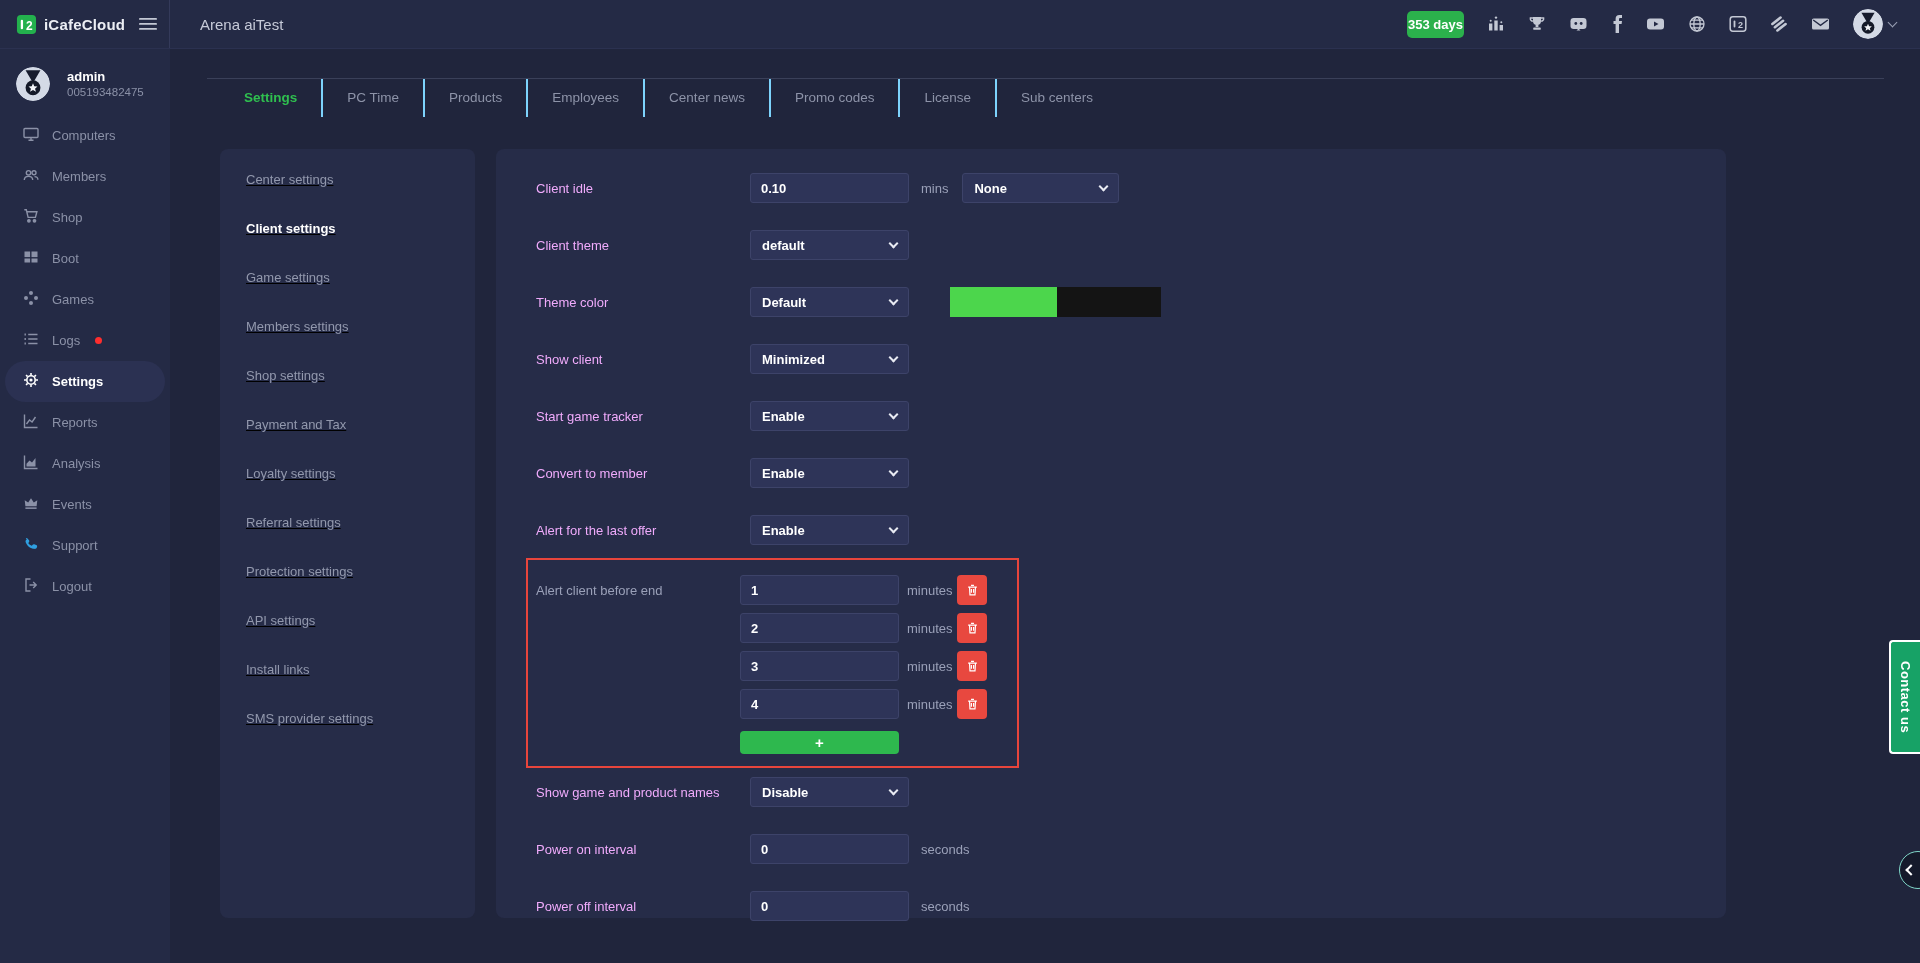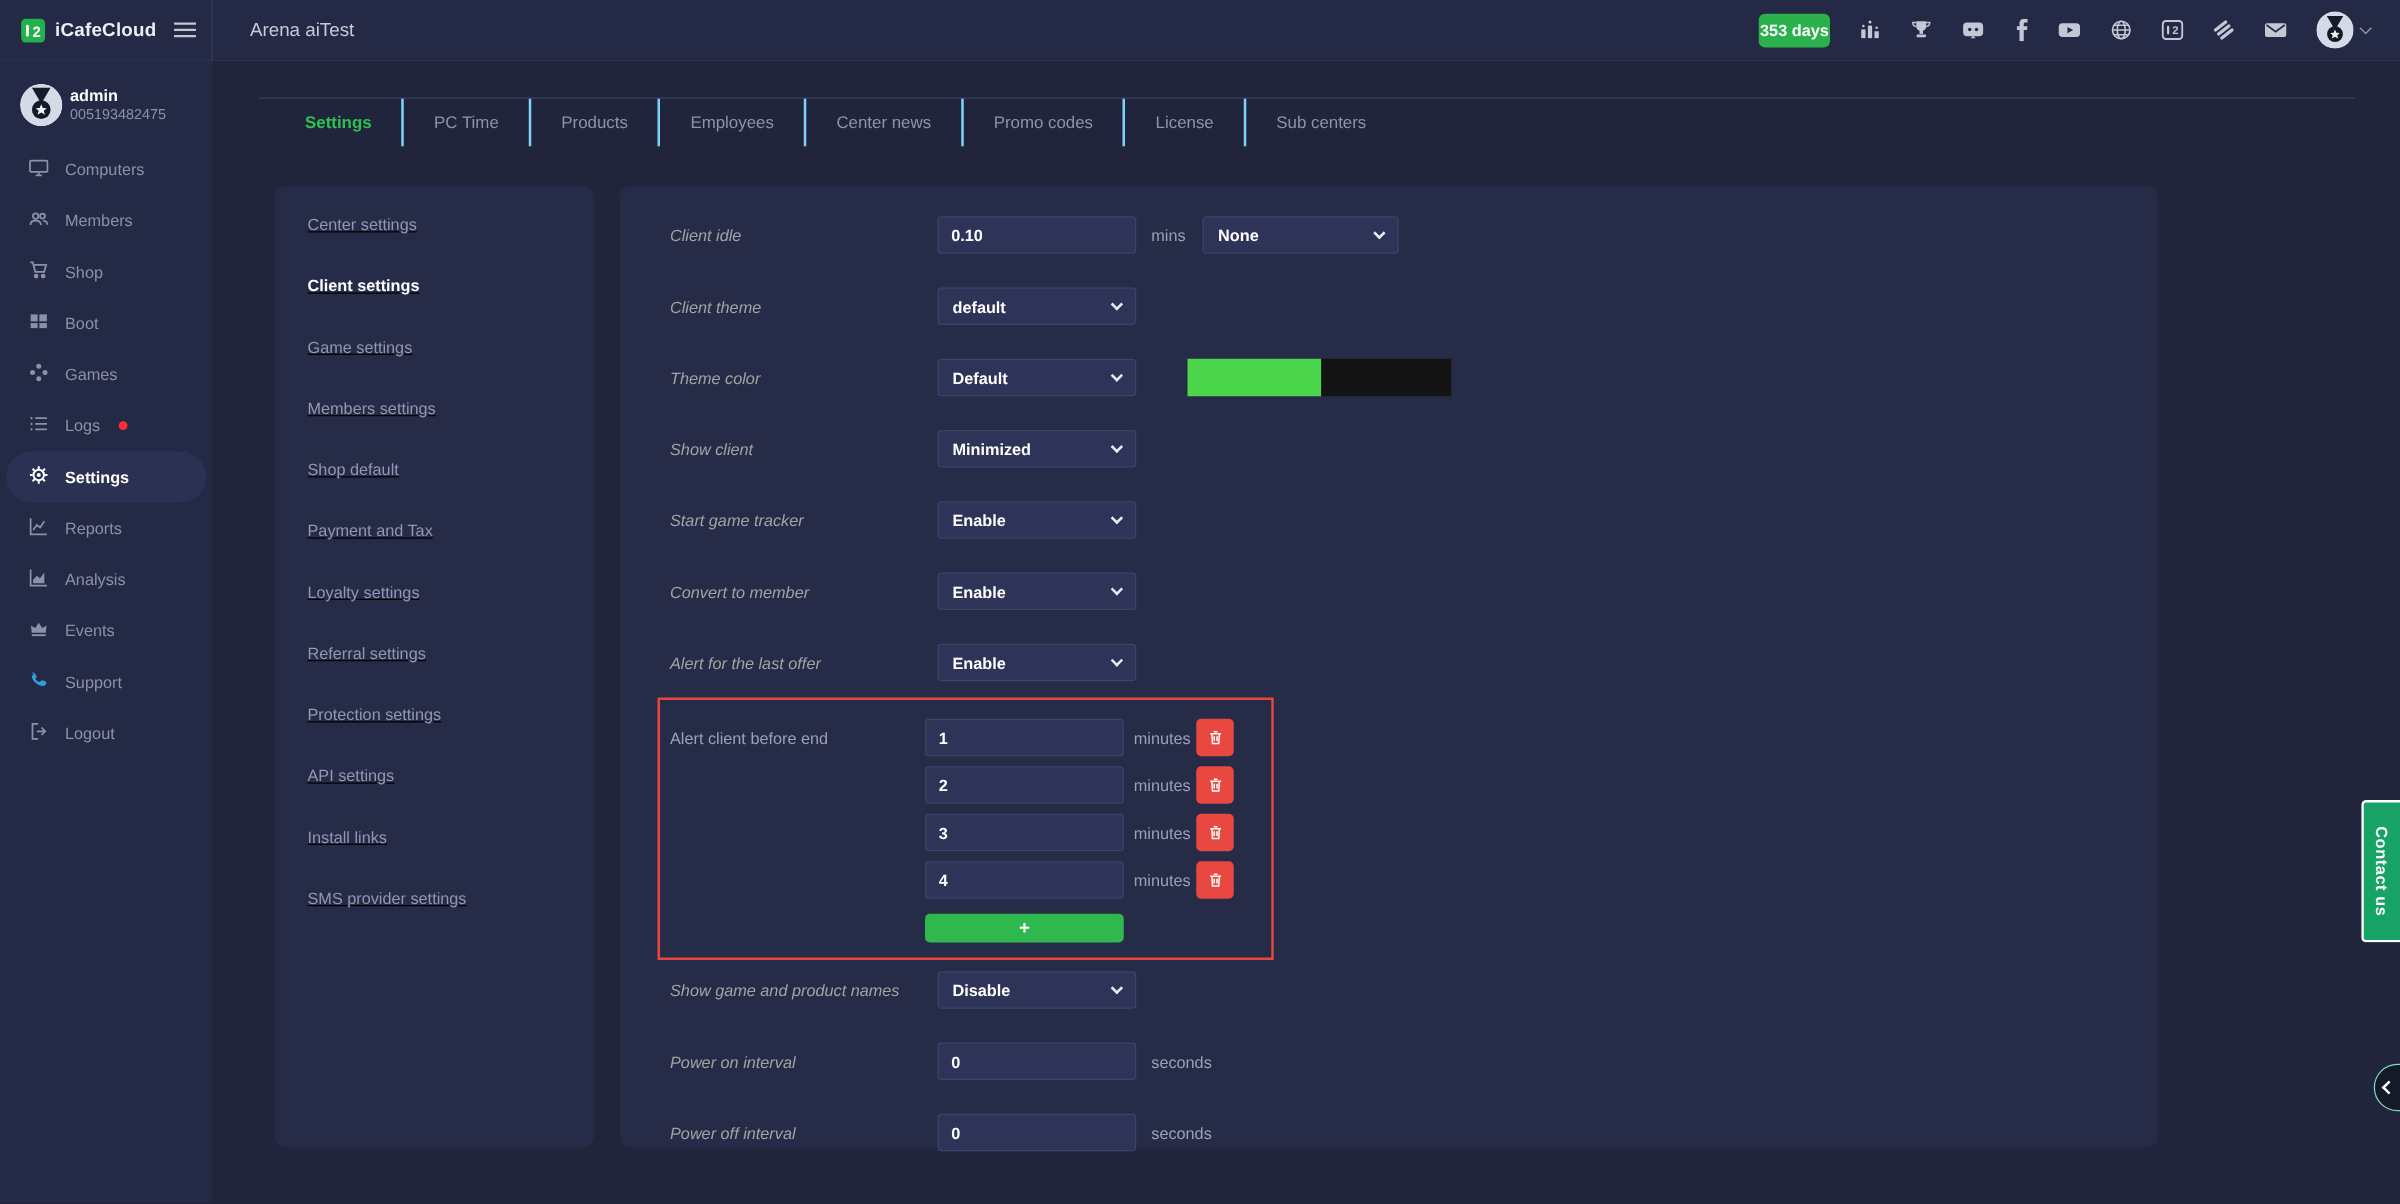--- a/index.html
+++ b/index.html
@@ -20,21 +20,21 @@
   .days-badge { background:#2bb14c; color:#fff; font-size:13px; font-weight:bold;
                 padding:6px 1px; border-radius:5px; cursor:pointer; }
   .tb-icon { color:#c3c8d4; display:flex; cursor:pointer; }
   .avatar-wrap { display:flex; align-items:center; gap:6px; cursor:pointer; }
   .avatar { width:30px; height:30px; border-radius:50%; overflow:hidden; flex:none; }
   .chev-down-sm { width:7px; height:7px; border-right:1.6px solid #9aa0b5; border-bottom:1.6px solid #9aa0b5;
                   transform:rotate(45deg); margin-top:-3px; }
 
   
   .sidebar { position:absolute; top:49px; left:0; width:170px; height:914px; background:#242a45; }
-  .user { display:flex; align-items:center; gap:6px; padding:18px 8px 12px 16px; }
+  .user { display:flex; align-items:center; gap:17px; padding:18px 8px 12px 16px; }
   .user-avatar { width:34px; height:34px; border-radius:50%; overflow:hidden; flex:none; }
   .user-name { color:#fff; font-size:13px; font-weight:bold; line-height:16px; }
   .user-id { color:#8b91a7; font-size:11.5px; line-height:14px; }
   .nav { margin-top:2px;text-align:right; }
   .nav-item { height:41px; display:flex; align-items:center; gap:13px; padding-left:23px;
               color:#8b91a7; font-size:13px; cursor:pointer; }
   .nav-item svg { flex:none; }
   .nav-item.active { background:#2b3152; margin:0 5px; padding-left:18px; border-radius:21px;
                      color:#fff; font-weight:bold; }
   .red-dot { width:7px; height:7px; border-radius:50%; background:#ff2e2e; margin-left:2px; }
@@ -48,21 +48,21 @@
   .tab.active { color:#2fbf4f; font-weight:bold; }
 
   .content { position:absolute; left:50px; top:100px; display:flex; gap:21px; }
 
   .subnav { width:255px; height:769px; background:#262c48; border-radius:8px; padding-top:6px;text-decoration:underline; }
   .subnav-item { height:49px; line-height:49px; padding-left:26px; color:#9298ad; font-size:13px; cursor:pointer; }
   .subnav-item.active { color:#fff; font-weight:bold; }
 
   .formpanel { width:1230px; height:769px; background:#262c48; border-radius:8px; padding:24px 0 0 40px; }
   .frow { display:flex; align-items:center; height:30px; margin-bottom:27px; }
-  .flabel { width:214px; flex:none; color:#a3a3a3; font-size:13px;font-style:italic; }
+  .flabel { width:214px; flex:none; color:#f0abfc; font-size:13px; }
   .control { width:159px; height:30px; background:#2e3458; border:1px solid #3d4369; border-radius:3px;
              color:#fff; font-size:13px; font-weight:bold; flex:none; }
   input.control { padding:0 10px; outline:none; font-family:inherit; }
   .select { display:flex; align-items:center; justify-content:space-between; padding:0 11px; cursor:pointer; }
   .chev { width:7px; height:7px; border-right:2px solid #e8eaf2; border-bottom:2px solid #e8eaf2;
           transform:rotate(45deg); margin-top:-4px; flex:none; }
   .suffix { margin-left:12px; color:#9aa0b8; font-size:13px; white-space:nowrap; }
   .wide-gap { margin-left:14px; width:157px; }
   .swatches { display:flex; margin-left:41px; }
   .swatch { height:30px; cursor:pointer; }
@@ -321,21 +321,21 @@
       <span class="tab">Sub centers</span>
     </div>
 
     <div class="content">
 
       <div class="subnav">
         <div class="subnav-item">Center settings</div>
         <div class="subnav-item active">Client settings</div>
         <div class="subnav-item">Game settings</div>
         <div class="subnav-item">Members settings</div>
-        <div class="subnav-item">Shop default</div>
+        <div class="subnav-item">Shop settings</div>
         <div class="subnav-item">Payment and Tax</div>
         <div class="subnav-item">Loyalty settings</div>
         <div class="subnav-item">Referral settings</div>
         <div class="subnav-item">Protection settings</div>
         <div class="subnav-item">API settings</div>
         <div class="subnav-item">Install links</div>
         <div class="subnav-item">SMS provider settings</div>
       </div>
 
       <div class="formpanel">

